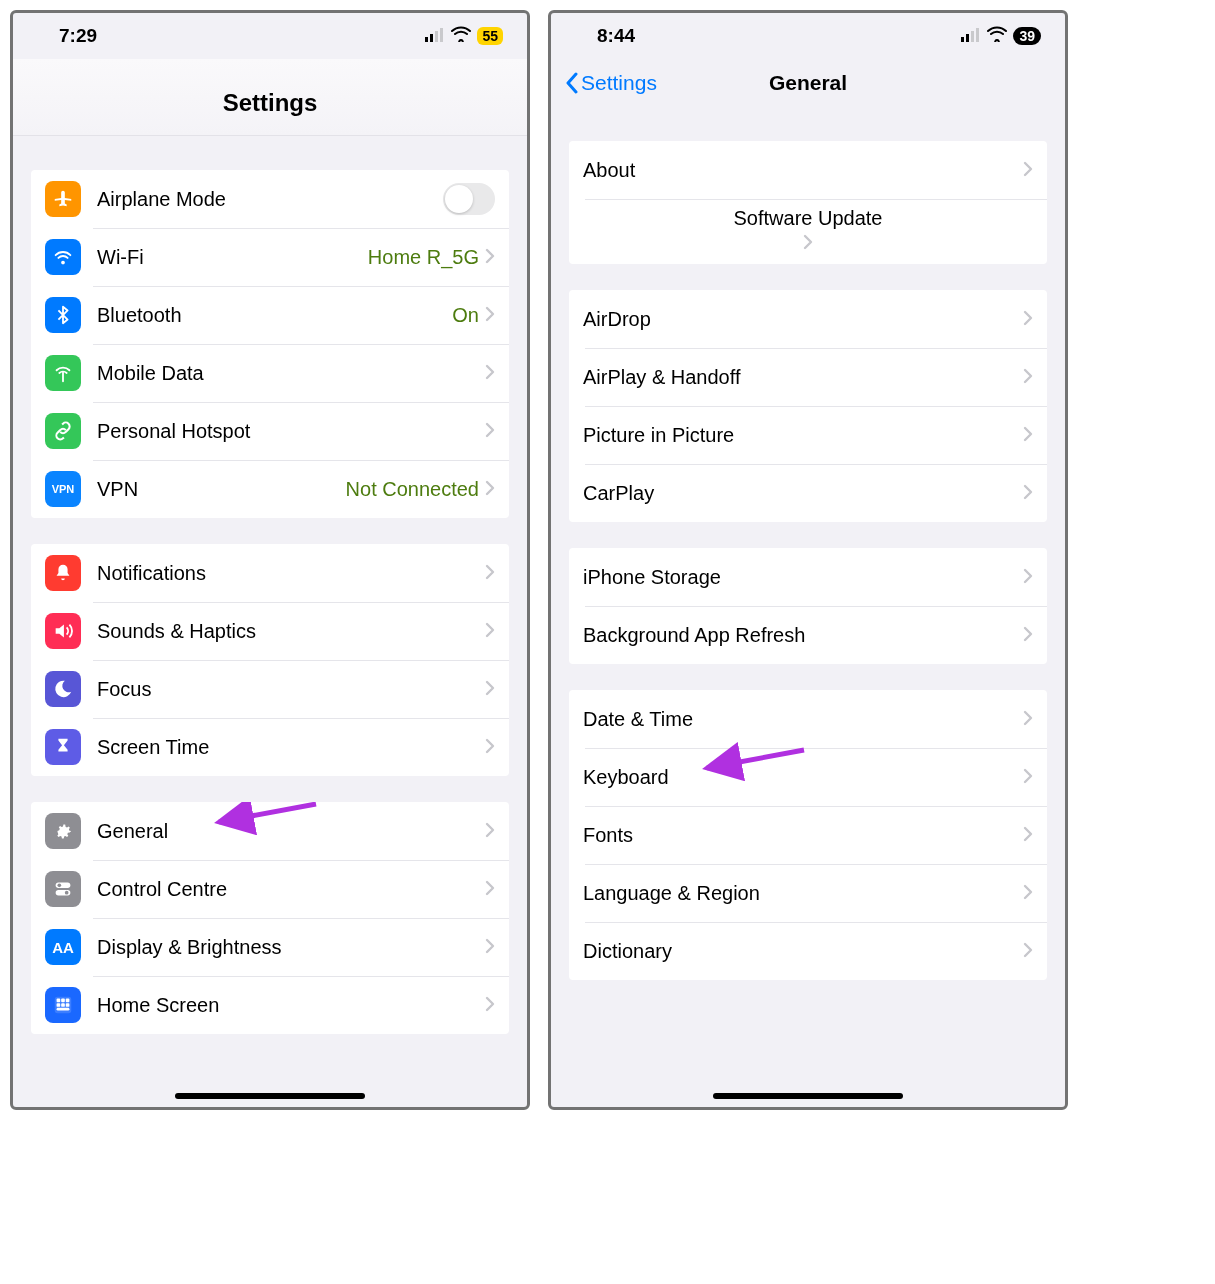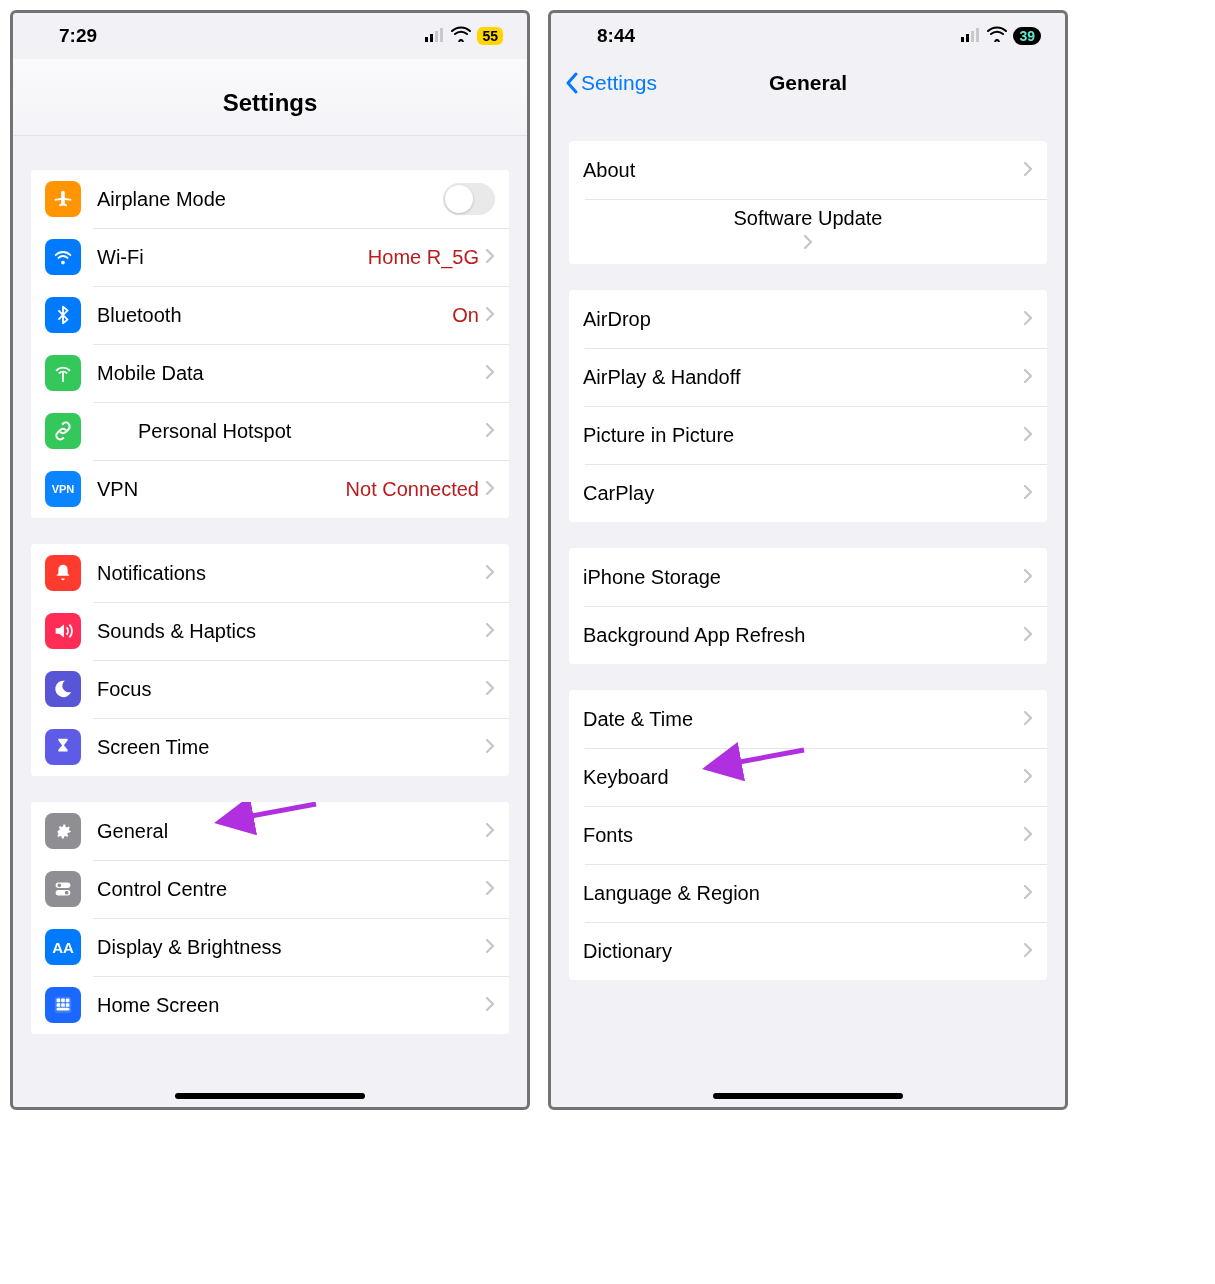--- a/index.html
+++ b/index.html
@@ -33,21 +33,21 @@
   .status-right { display: flex; align-items: center; gap: 6px; }
   .battery-yellow {
     background: #ffd400;
     border-radius: 6px;
     padding: 1px 5px;
     font-size: 14px;
     font-weight: 700;
   }
   .battery-black {
     background: #000;
-    color: #5eead4;
+    color: #ffffff;
     border-radius: 10px;
     padding: 1px 6px;
     font-size: 14px;
     font-weight: 700;
   }
 
   .nav-large {
     background: linear-gradient(#faf9fb,#f4f3f7);
     text-align: center;
     padding: 30px 0 18px;
@@ -108,21 +108,21 @@
     width: 36px; height: 36px;
     border-radius: 8px;
     margin-right: 16px;
     display: flex;
     align-items: center;
     justify-content: center;
     color: #fff;
     flex-shrink: 0;
   }
   .label { font-size: 20px; flex: 1; }
-  .value { font-size: 20px; color: #b91c1c; margin-right: 6px; }
+  .value { font-size: 20px; color: #4d7c0f; margin-right: 6px; }
   .chevron { color: #c7c7cc; font-size: 22px; }
 
   .toggle {
     width: 52px; height: 32px;
     background: #e9e9ea;
     border-radius: 16px;
     position: relative;
   }
   .toggle::after {
     content: "";
@@ -219,21 +219,21 @@
           <span class="icon-box c-green">
             <svg width="22" height="22" viewBox="0 0 24 24">
               <path stroke="#fff" stroke-width="2" fill="none" stroke-linecap="round" d="M5 9a10 10 0 0 1 14 0M8 12a6 6 0 0 1 8 0M12 12v9"></path>
             </svg>
           </span>
           <span class="label">Mobile Data</span>
           <span class="chevron"><svg width="10" height="16" viewBox="0 0 10 16">
               <path d="M2 2l6 6-6 6" stroke="#c7c7cc" stroke-width="2.4" fill="none" stroke-linecap="round" stroke-linejoin="round"></path>
             </svg></span>
         </div>
-        <div class="cell" style="position: relative; gap: 41px;">
+        <div class="cell" style="position: relative;">
           <span class="icon-box c-green">
             <svg width="22" height="22" viewBox="0 0 24 24">
               <path stroke="#fff" stroke-width="2.2" fill="none" d="M9 13a4 4 0 0 0 6 0l3-3a4 4 0 0 0-6-6l-1 1M15 11a4 4 0 0 0-6 0l-3 3a4 4 0 0 0 6 6l1-1"></path>
             </svg>
           </span>
           <span class="label">Personal Hotspot</span>
           <span class="chevron"><svg width="10" height="16" viewBox="0 0 10 16">
               <path d="M2 2l6 6-6 6" stroke="#c7c7cc" stroke-width="2.4" fill="none" stroke-linecap="round" stroke-linejoin="round"></path>
             </svg></span>
         </div>

